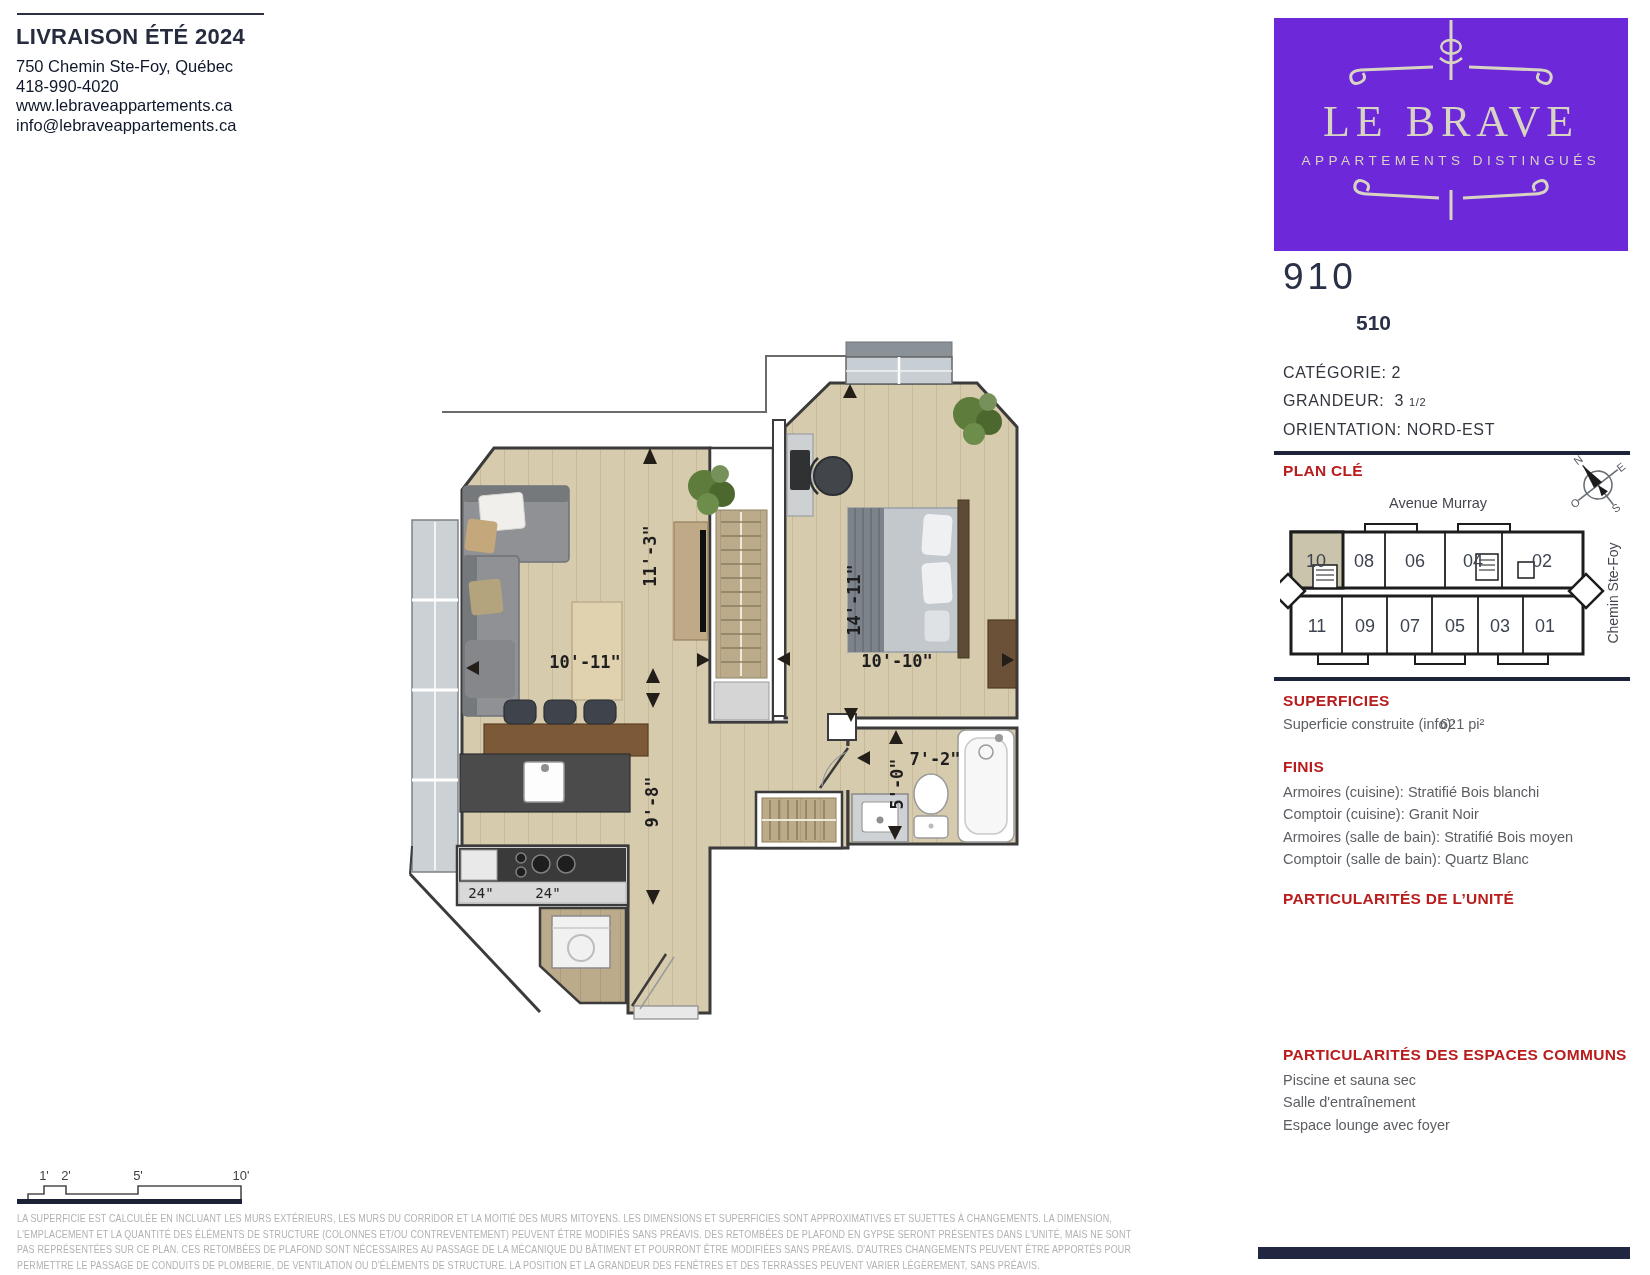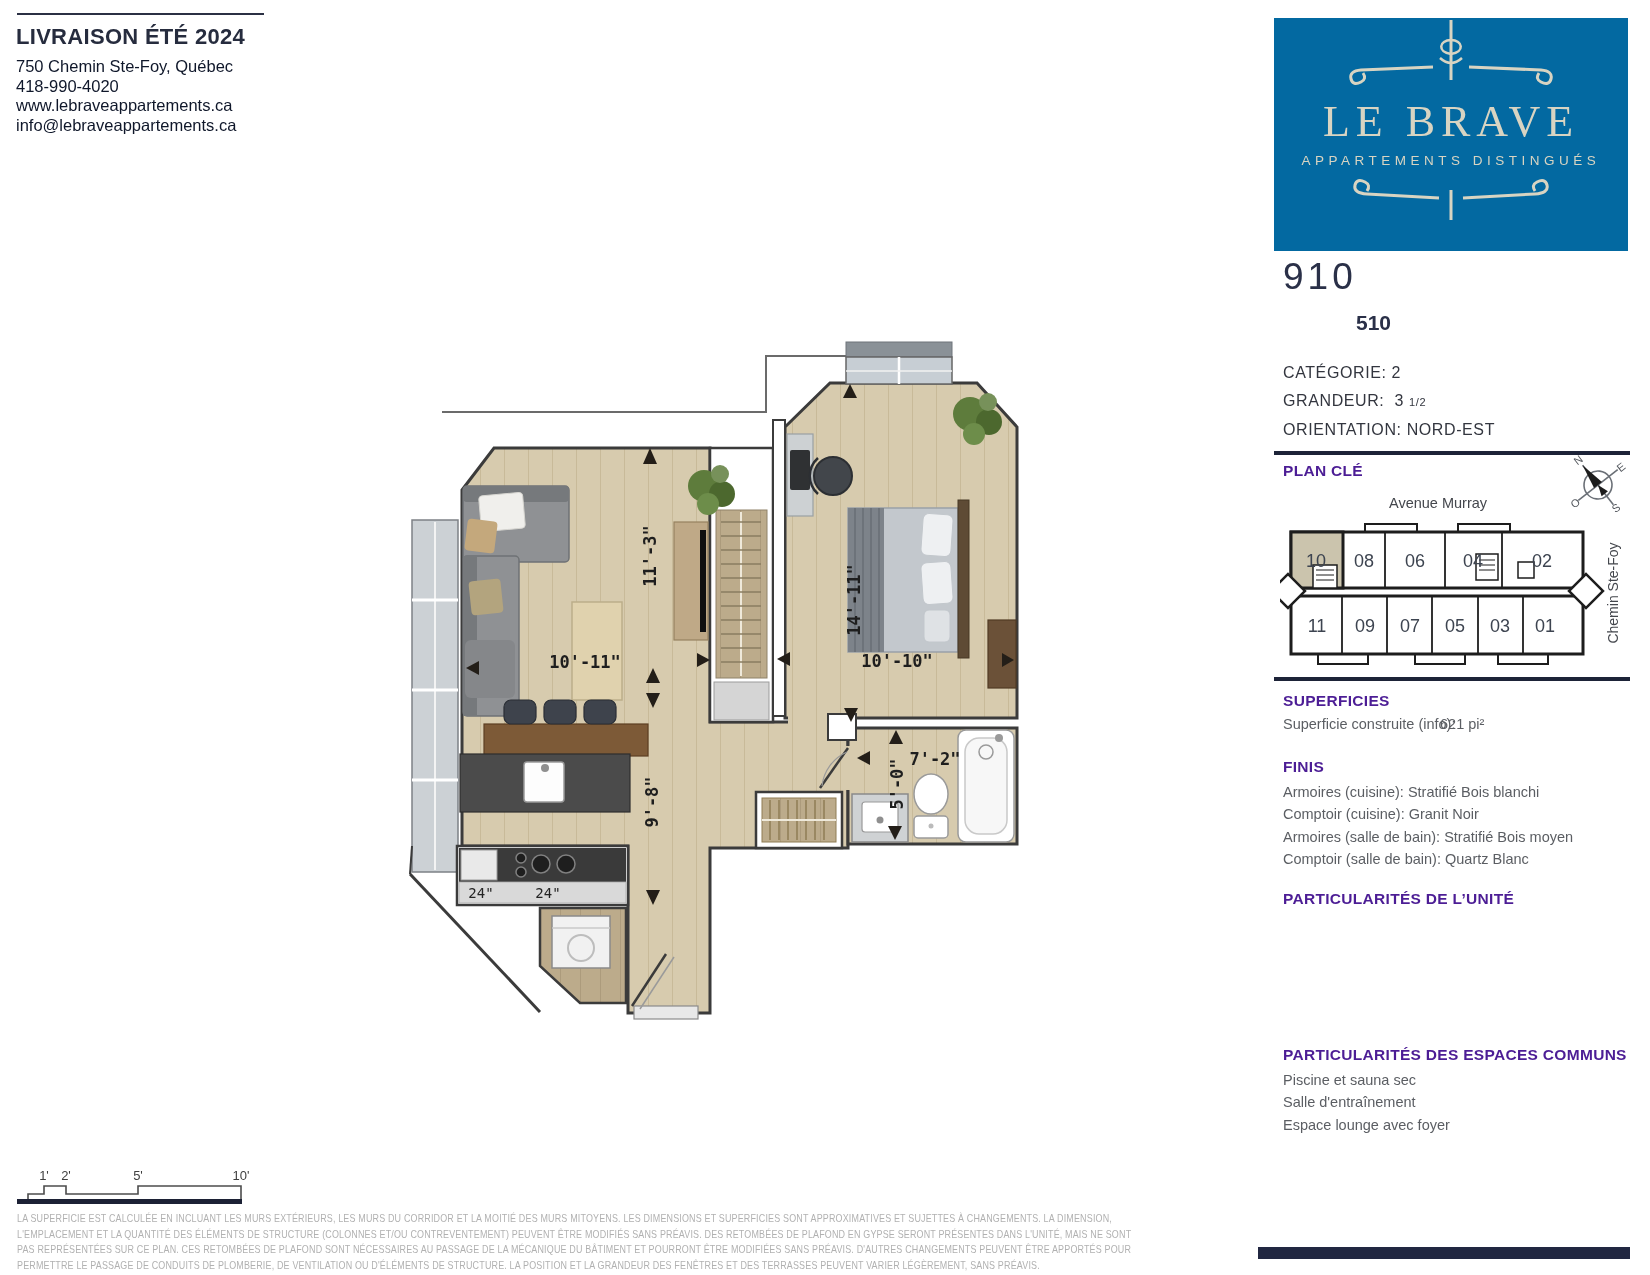--- a/index.html
+++ b/index.html
@@ -6,34 +6,34 @@
   .page{position:relative;width:1650px;height:1275px;background:#ffffff;overflow:hidden;
         font-family:"Liberation Sans",sans-serif;padding-left:25px;}
   .abs{position:absolute;}
 
   
   .hdr-rule{left:17px;top:13px;width:247px;height:2px;background:#2b3044;}
   .hdr-title{left:16px;top:24px;font-size:22px;font-weight:bold;color:#262c3e;letter-spacing:.3px;}
   .hdr-lines{left:16px;top:57px;font-size:16.5px;color:#0f172a;line-height:19.5px;}
 
   
-  .logo{left:1274px;top:18px;width:354px;height:233px;background:#0369a1;color:#d8d4c2;
+  .logo{left:1274px;top:18px;width:354px;height:233px;background:#6d28d9;color:#d8d4c2;
         display:flex;flex-direction:column;align-items:center;}
   .logo-name{font-family:"Liberation Serif",serif;font-size:44px;letter-spacing:6px;margin-top:2px;}
   .logo-tag{font-size:13.5px;letter-spacing:4.5px;margin-top:6px;}
 
   
   .unit-no{left:1283px;top:256px;font-size:37px;font-weight:300;letter-spacing:4px;color:#2a3048;}
   .unit-alt{left:1356px;top:311px;font-size:21px;font-weight:bold;color:#2a3048;}
   .unit-info{left:1283px;top:359px;font-size:16px;color:#33363f;line-height:27.5px;letter-spacing:.6px;}
   .unit-info b{font-weight:normal;}
   .frac{font-size:11px;}
 
   .rule-navy{height:3.5px;background:#1d2338;}
-  .sec-h{font-size:15.5px;font-weight:bold;color:#4c1d95;letter-spacing:.3px;}
+  .sec-h{font-size:15.5px;font-weight:bold;color:#b91c1c;letter-spacing:.3px;}
   .body-t{font-size:14.5px;color:#5b5e63;}
 
   .kp-head{left:1283px;top:462px;}
   .sup-label{left:1283px;top:716px;}
   .sup-value{left:1440px;top:716px;width:182px;text-align:left;}
   .list{line-height:22.3px;}
 
   
   .navy-bar-left{left:17px;top:1199px;width:225px;height:5px;background:#1c2135;}
   .navy-bar-right{left:1258px;top:1247px;width:372px;height:12px;background:#212741;}

